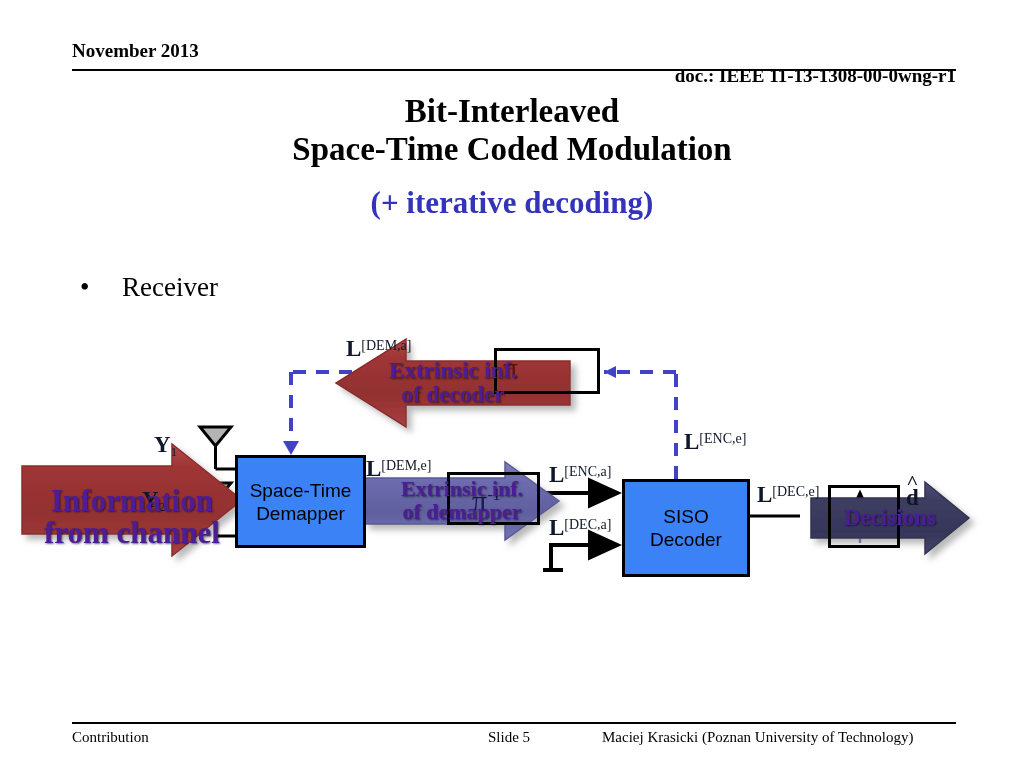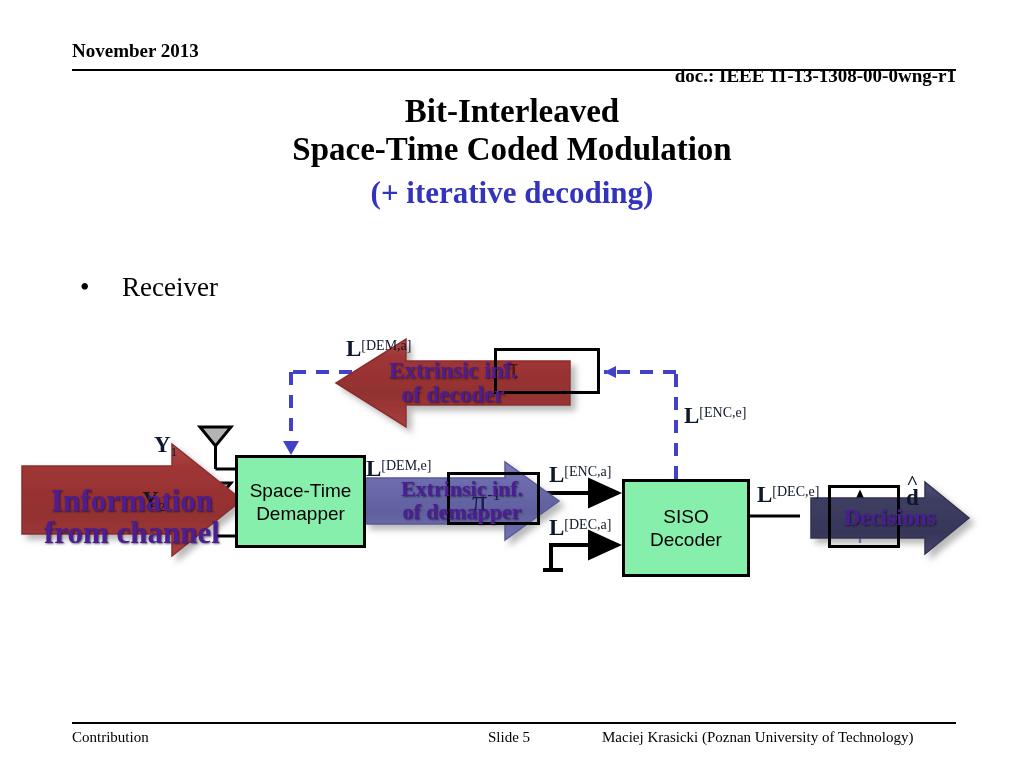--- a/index.html
+++ b/index.html
@@ -71,21 +71,21 @@
     position: absolute; left: 112px; top: 92px; width: 800px;
     text-align: center;
     font-weight: bold; color: #000;
     font-size: 33px; line-height: 38px;
     font-family: "Liberation Serif", serif;
   }
   .title-sub {
     color: #3333bb;
     font-size: 31px;
     display: block;
-    margin-top: 6px;
+    margin-top: 16px;
   }
 
   
   .bullet {
     position: absolute; left: 80px; top: 272px;
     font-size: 27px; color: #000;
     font-family: "Liberation Serif", serif;
   }
   .bullet .dot { display:inline-block; width: 42px; }
 
@@ -93,21 +93,21 @@
   .diagram {
     position: absolute; left: 0; top: 0;
     width: 1024px; height: 768px;
     pointer-events: none;
   }
   .diagram svg { position:absolute; left:0; top:0; }
 
   
   .blk {
     position: absolute;
-    background: #86efac;
+    background: #3b82f6;
     border: 3px solid #000;
     box-sizing: border-box;
     display: flex; align-items: center; justify-content: center;
     text-align: center;
     font-family: "Liberation Sans", sans-serif;
     font-size: 19px; color: #000; line-height: 23px;
   }
   #blk-demapper { left: 235px; top: 455px; width: 131px; height: 93px; }
   #blk-siso     { left: 622px; top: 479px; width: 128px; height: 98px; }
   #blk-pi       { left: 494px; top: 348px; width: 106px; height: 46px; background: transparent; }
@@ -140,21 +140,21 @@
     white-space: nowrap;
   }
   .lab .base { font-weight: bold; font-size: 23px; font-style: normal; }
   .lab .sup  { font-size: 14px; vertical-align: super; }
   .lab .sub  { font-size: 13px; vertical-align: sub; }
 
   #lab-dem-a  { left: 346px; top: 336px; }
   #lab-dem-e  { left: 366px; top: 456px; }
   #lab-enc-a  { left: 549px; top: 462px; }
   #lab-dec-a  { left: 549px; top: 515px; }
-  #lab-enc-e  { left: 684px; top: 403px; text-align: right; }
+  #lab-enc-e  { left: 684px; top: 429px; text-align: right; }
   #lab-dec-e  { left: 757px; top: 482px; }
 
   #lab-Y1 { left: 154px; top: 432px; }
   #lab-Y2 { left: 142px; top: 487px; }
   #lab-dhat { left: 906px; top: 477px; text-align:center; }
   #lab-dhat .hat { display:block; font-size: 19px; font-weight: bold; line-height: 8px; }
   #lab-dhat .dch { display:block; font-weight: bold; font-size: 23px; }
 
   .pi-glyph {
     font-family: "Liberation Serif", serif;

